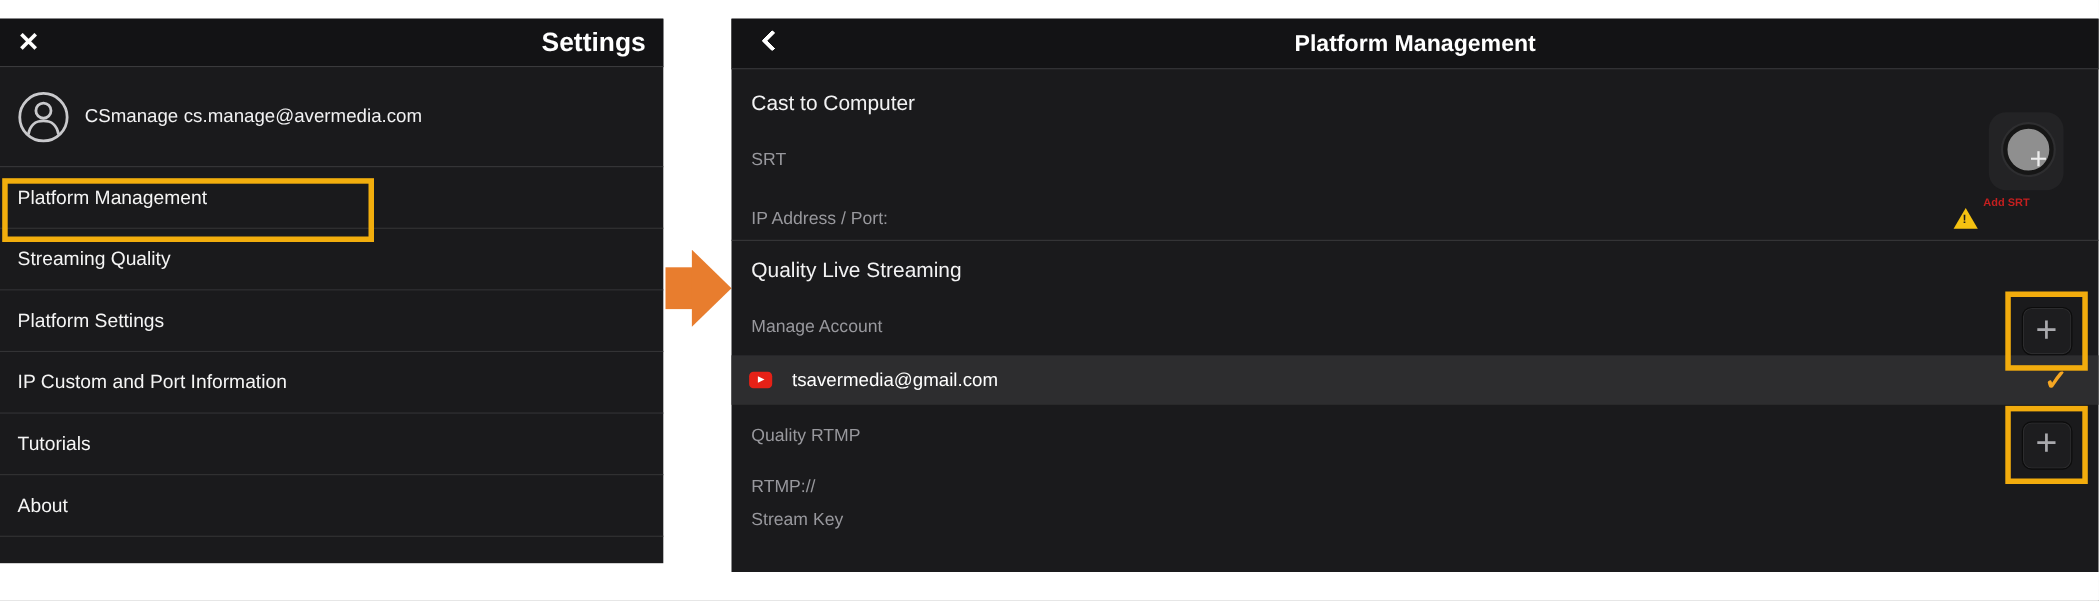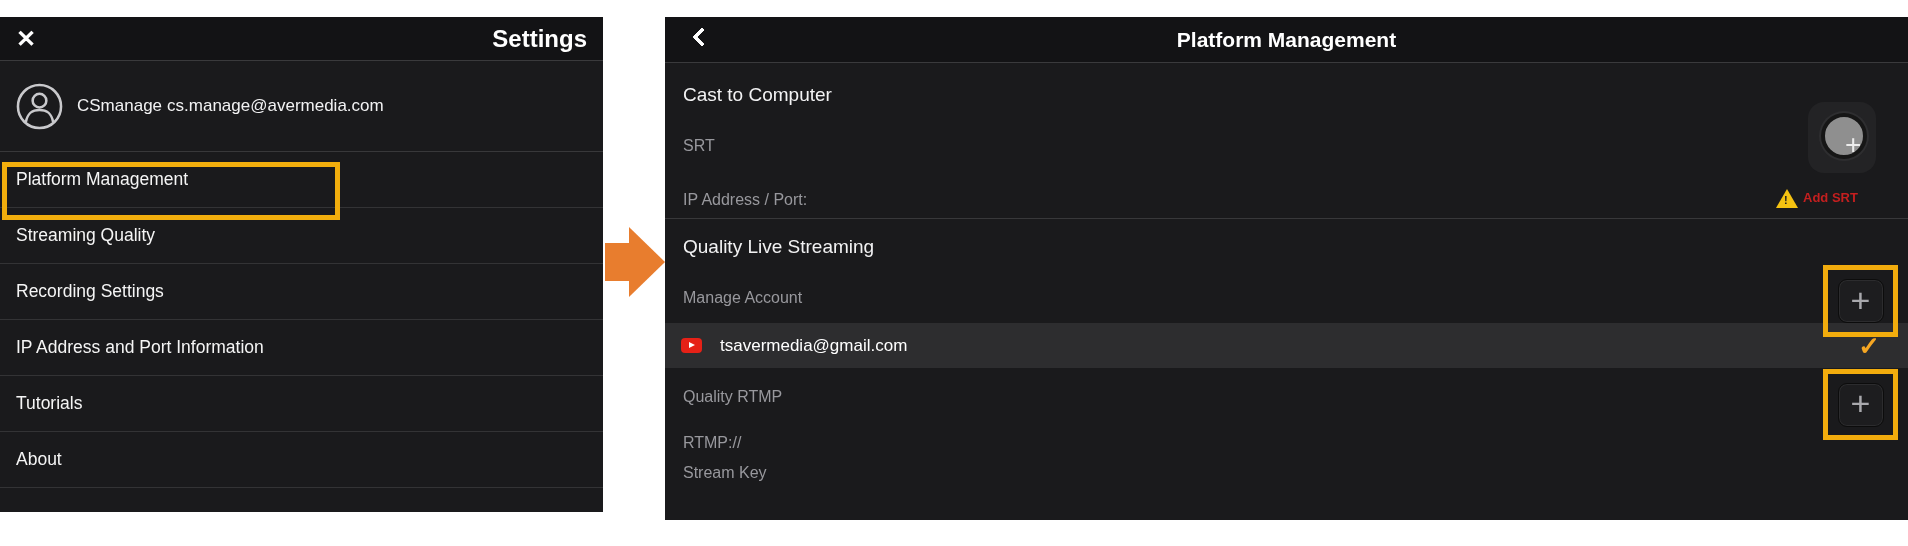--- a/index.html
+++ b/index.html
@@ -55,22 +55,22 @@
   .cast-icon { position:absolute; left:1143px; top:85px; width:68px; height:71px;
                background:#232325; border-radius:16px; }
   .cast-circle { position:absolute; left:13px; top:11px; width:46px; height:46px; border-radius:50%;
                  background:#8f8f8f; border:4px solid #161616; box-shadow:0 0 0 2px #2e2e30; }
   .cast-plus { position:absolute; left:37px; top:29px; color:#ececec; font-size:28px; font-weight:400; line-height:1; }
 
   .warn-tri { position:absolute; left:1111px; top:172px; width:0; height:0;
               border-left:11px solid transparent; border-right:11px solid transparent;
               border-bottom:19px solid #f5c211; }
   .warn-bang { position:absolute; left:1119px; top:177px; color:#1a1a1c; font-size:11px; font-weight:800; }
-  .add-srt { position:absolute; left:1138px; top:180px; transform:translateY(-50%);
-             color:#c41f1f; font-size:13px; font-weight:700; }
+  .add-srt { position:absolute; left:1138px; top:168px; transform:translateY(-50%);
+             color:#c41f1f; font-size:10px; font-weight:700; }
 
   .plus-frame { position:absolute; left:1158px; width:75px; border:5px solid #f2ac0d;
                 display:flex; align-items:center; justify-content:center; }
   .frame-1 { top:248px; height:72px; }
   .frame-2 { top:352px; height:71px; }
   .plus-btn { width:46px; height:44px; background:#1d1d1f; border:1px solid #0c0c0c; border-radius:9px;
               box-shadow:inset 0 0 0 1px #2c2c2e; display:flex; align-items:center; justify-content:center; }
   .plus-glyph { color:#a9a9ad; font-size:34px; font-weight:300; line-height:1; margin-top:-3px; }
 </style>
 </head>
@@ -98,24 +98,24 @@
 
     <div class="menu">
       <div class="pm-highlight"></div>
       <div class="menu-item">
         <span>Platform Management</span>
       </div>
       <div class="menu-item">
         <span>Streaming Quality</span>
       </div>
       <div class="menu-item">
-        <span>Recording Settings</span>
+        <span>Platform Settings</span>
       </div>
       <div class="menu-item">
-        <span>IP Address and Port Information</span>
+        <span>IP Custom and Port Information</span>
       </div>
       <div class="menu-item">
         <span>Tutorials</span>
       </div>
       <div class="menu-item">
         <span>About</span>
       </div>
     </div>
   </div>
 

